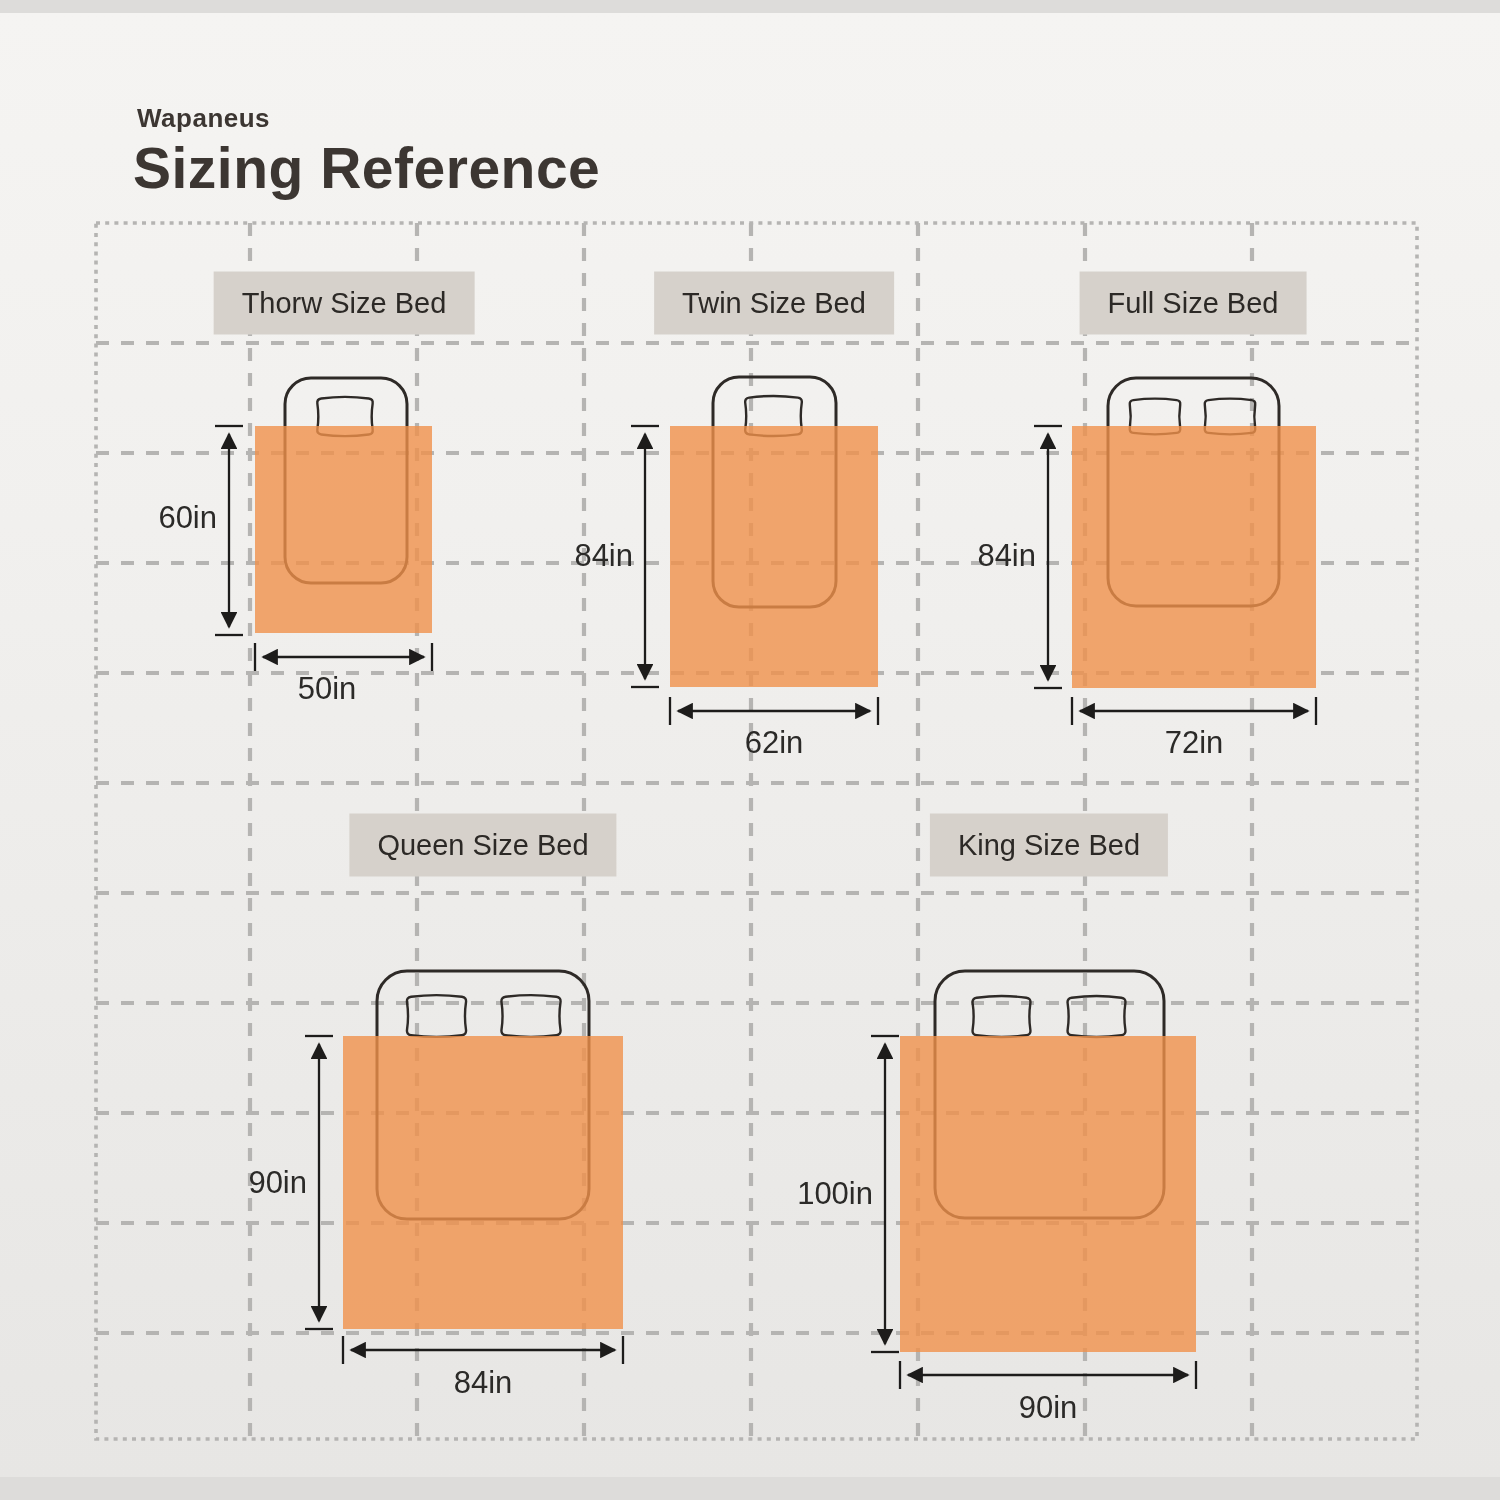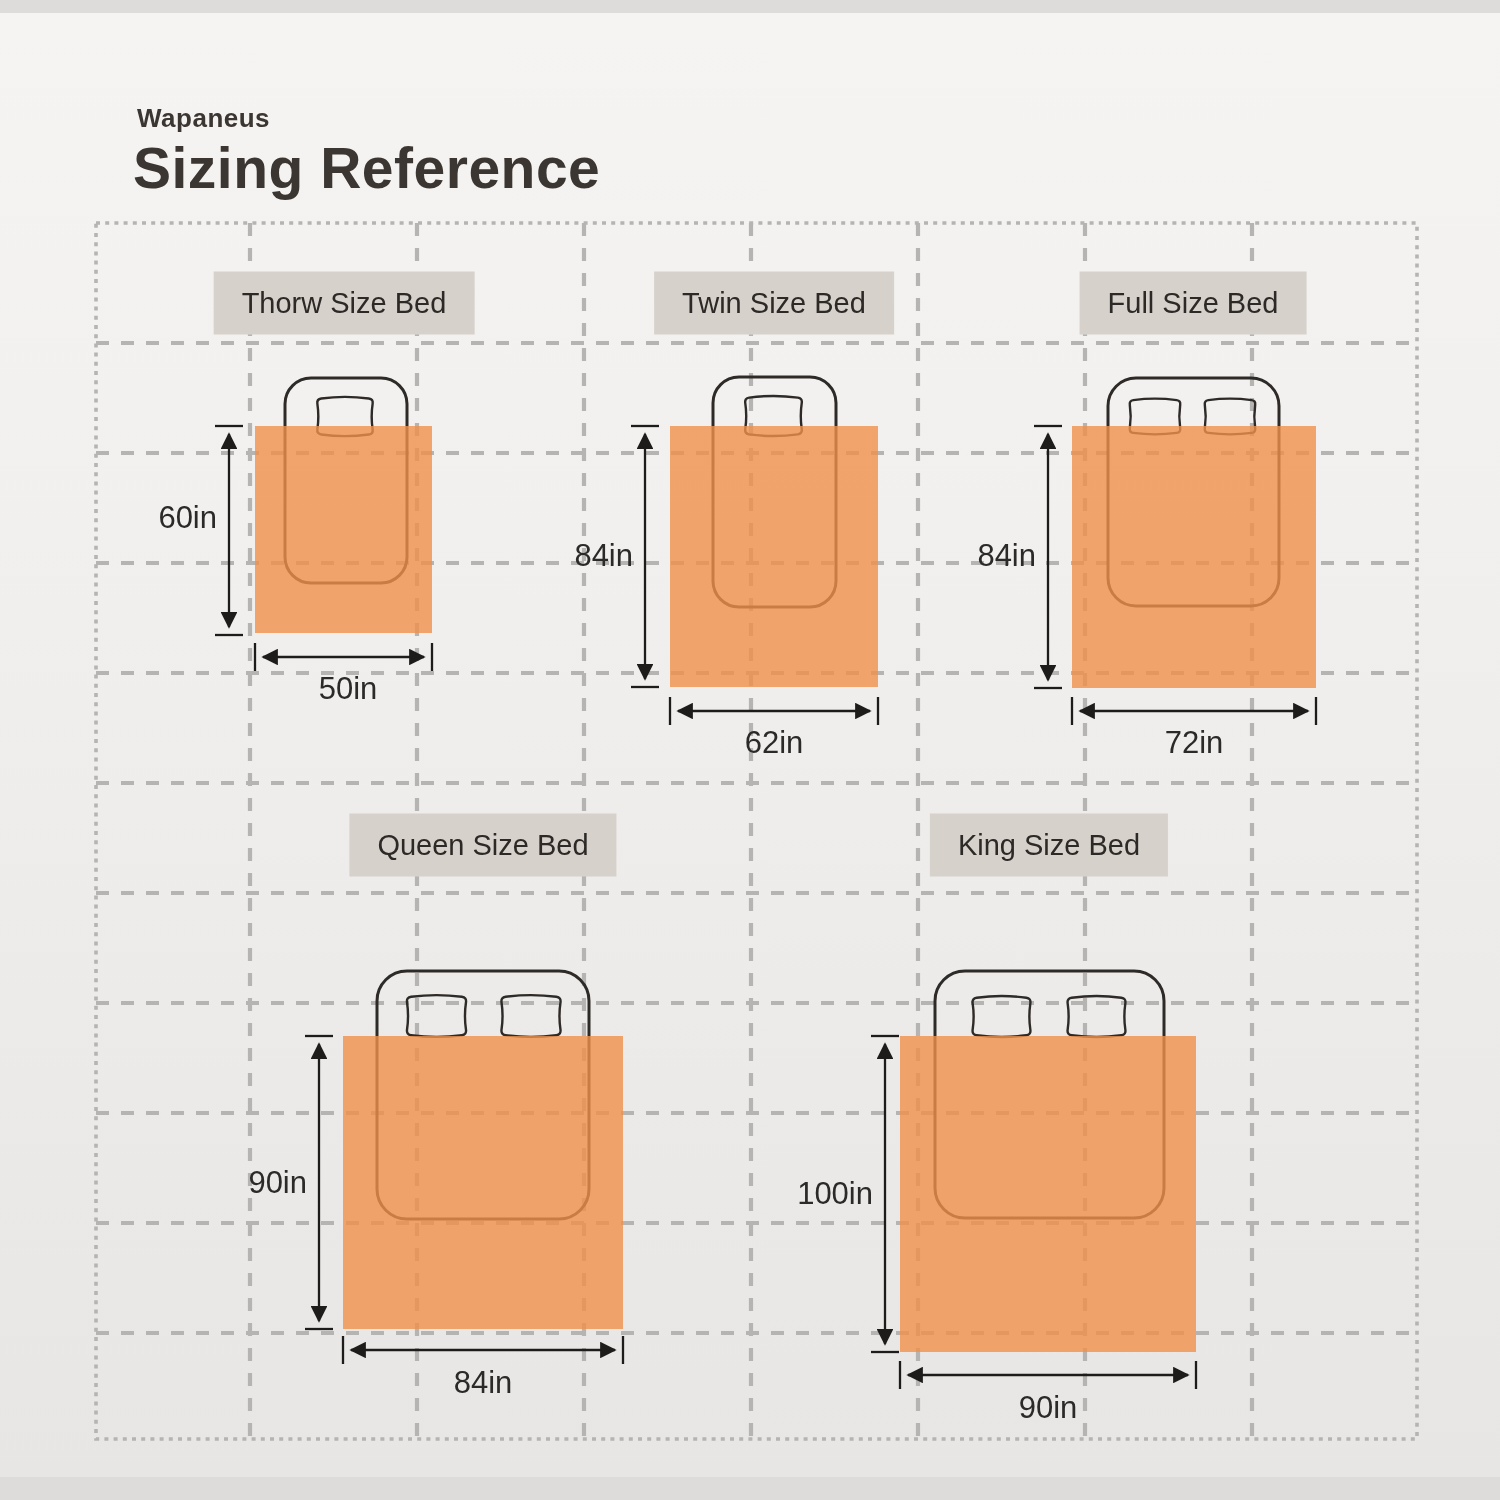--- a/index.html
+++ b/index.html
@@ -155,21 +155,21 @@
     </g>
   </svg>
 
   <div class="bedname" style="left:344px;top:290px">Thorw Size Bed</div>
   <div class="bedname" style="left:1193px;top:290px">Full Size Bed</div>
   <div class="bedname" style="left:774px;top:290px">Twin Size Bed</div>
   <div class="bedname" style="left:483px;top:832px">Queen Size Bed</div>
   <div class="bedname" style="left:1049px;top:832px">King Size Bed</div>
 
   <div class="dim h" style="left:217px;top:505px">60in</div>
-  <div class="dim w" style="left:348px;top:658px">50in</div>
+  <div class="dim w" style="left:327px;top:658px">50in</div>
 
   <div class="dim h" style="left:633px;top:543px">84in</div>
   <div class="dim w" style="left:774px;top:712px">62in</div>
 
   <div class="dim h" style="left:1036px;top:543px">84in</div>
   <div class="dim w" style="left:1194px;top:712px">72in</div>
 
   <div class="dim h" style="left:307px;top:1170px">90in</div>
   <div class="dim w" style="left:483px;top:1352px">84in</div>
 

